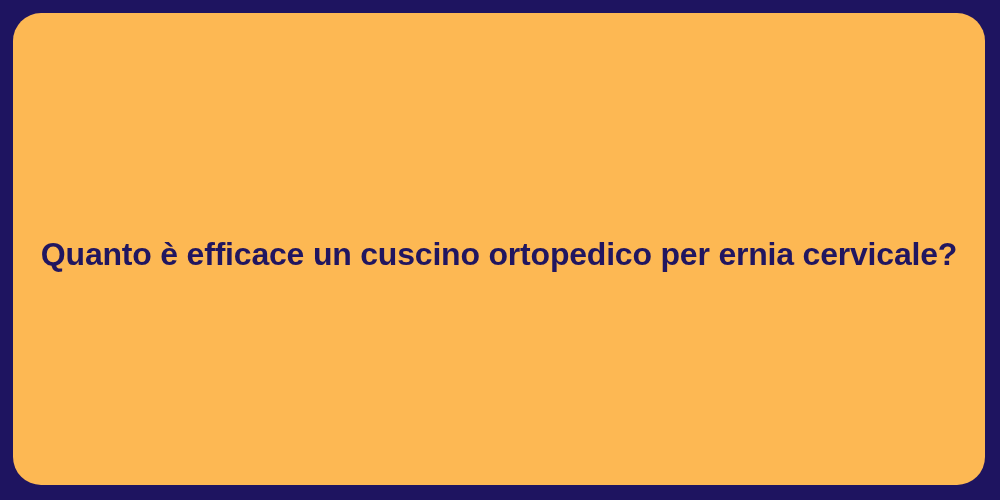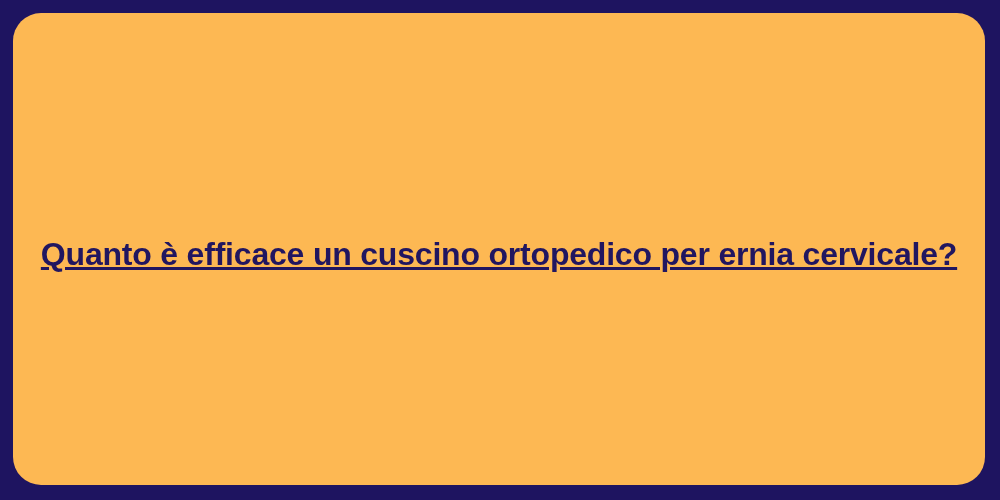--- a/index.html
+++ b/index.html
@@ -62,17 +62,17 @@
     white-space: nowrap;
   }
 </style>
 </head>
 <body style="background: rgb(30, 20, 96);">
 
 <div class="canvas" style="background: rgb(30, 20, 96);">
 
   <div class="question-card" style="background: rgb(253, 184, 83); border-radius: 28px;">
     <div class="question-inner">
-      <h1 class="question-title" style="color: rgb(33, 22, 96); font-size: 32px; text-decoration: underline;">Quanto è efficace un cuscino ortopedico per ernia cervicale?</h1>
+      <h1 class="question-title" style="color: rgb(33, 22, 96); font-size: 32px;">Quanto è efficace un cuscino ortopedico per ernia cervicale?</h1>
     </div>
   </div>
 
 </div>
 
 </body></html>

